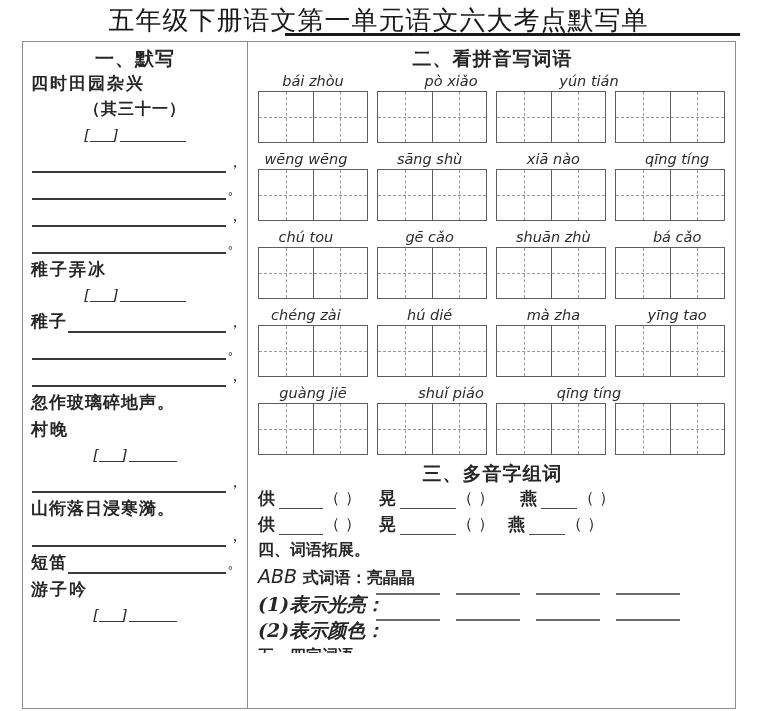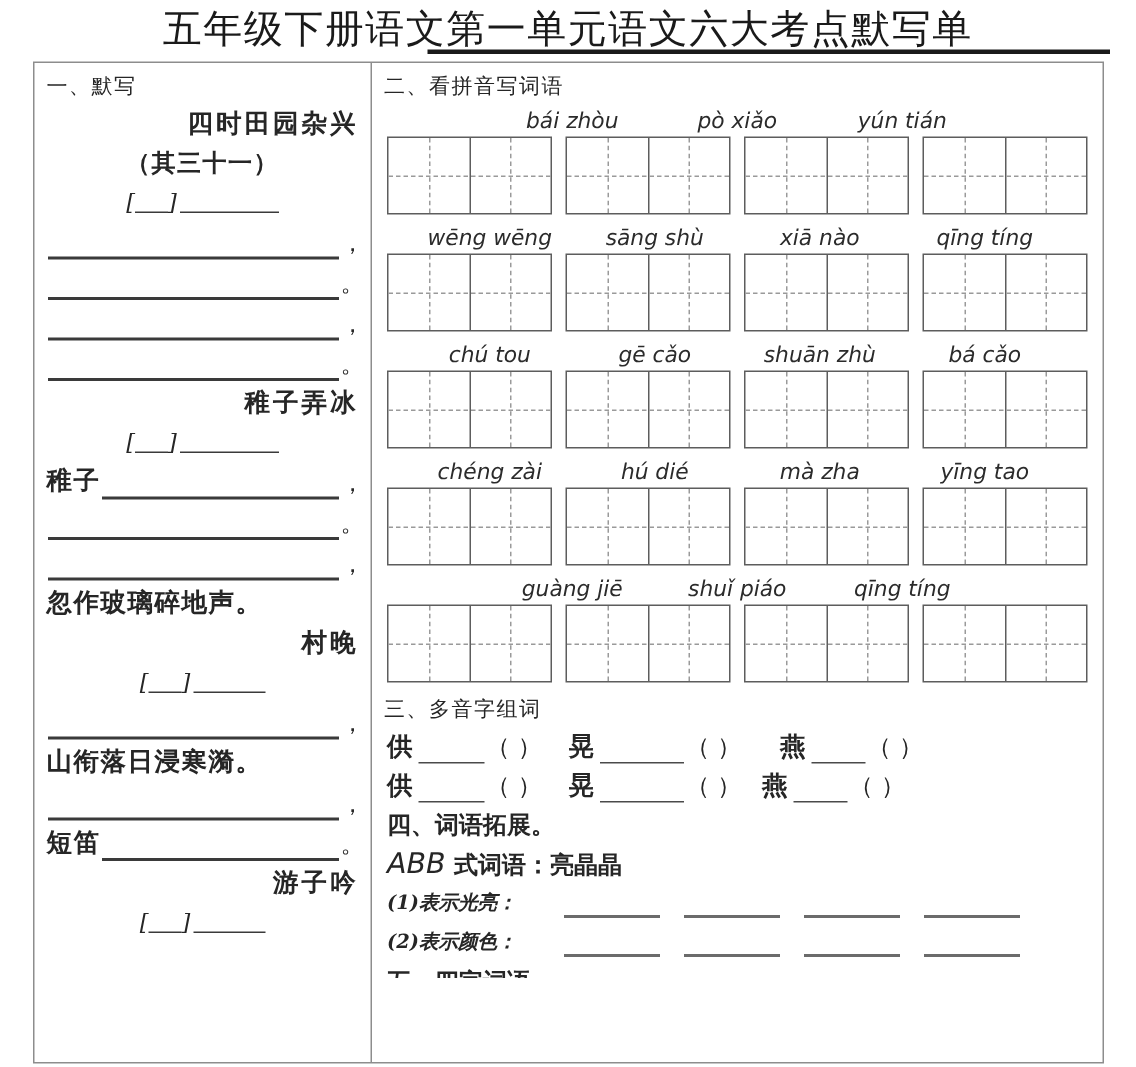--- a/index.html
+++ b/index.html
@@ -60,30 +60,31 @@
   }
   .col-right {
     flex: 1;
     box-sizing: border-box;
     padding: 4px 6px 0 8px;
     position: relative;
     overflow: hidden;
   }
 
   .sec-head {
-    font-size: 14px;
-    font-weight: 400;
+    font-size: 19px;
+    font-weight: 700;
     letter-spacing: 1px;
     line-height: 24px;
     white-space: nowrap;
+    text-align: center;
   }
 
   
   .poem-title {
-    text-align: right;
+    text-align: left;
     font-size: 17px;
     font-weight: 700;
     line-height: 26px;
     letter-spacing: 2px;
     white-space: nowrap;
   }
   .poem-sub {
     text-align: center;
     font-size: 16px;
     font-weight: 700;
@@ -143,22 +144,23 @@
     text-align: left;
     font-size: 16px;
     font-weight: 400;
   }
   .verse.full-text { justify-content: flex-start; }
 
   
   .pinyin-block { margin-top: 1px; }
   .pinyin-row {
     display: flex;
-    justify-content: center;
+    justify-content: flex-start;
     padding: 0 4px 0 2px;
+    gap: 28px;
   }
   .pinyin-group {
     width: 110px;
     display: flex;
     justify-content: space-around;
     font-family: "DejaVu Sans", "Liberation Sans", sans-serif;
     font-style: italic;
     font-size: 14.5px;
     line-height: 20px;
     color: #2b2b2b;
@@ -248,22 +250,22 @@
     font-weight: 700;
   }
   .abb-line .lat {
     font-family: "DejaVu Sans", "Liberation Sans", sans-serif;
     font-style: italic;
     font-weight: 400;
     font-size: 19px;
   }
   .fill-line {
     display: flex;
-    align-items: flex-end;
-    font-size: 13px;
+    align-items: flex-start;
+    font-size: 19px;
     line-height: 26px;
     white-space: nowrap;
     padding-left: 2px;
     font-weight: 700;
   }
   .fill-line .lbl {
     font-style: italic;
     flex: none;
     width: 118px;
   }

